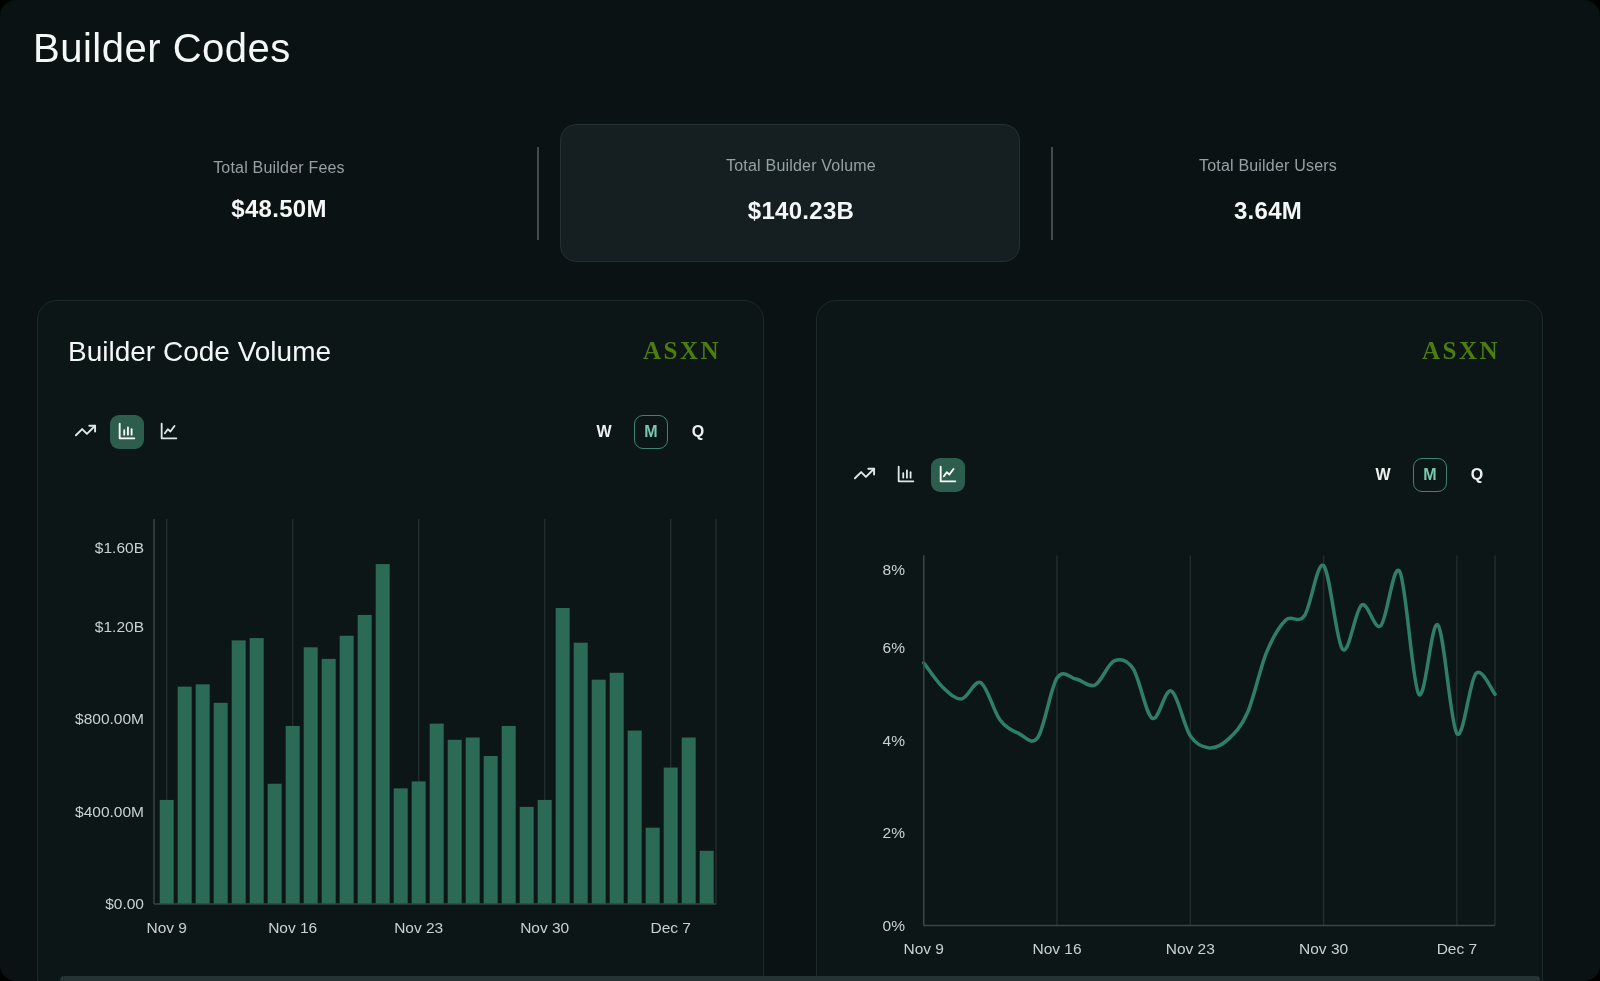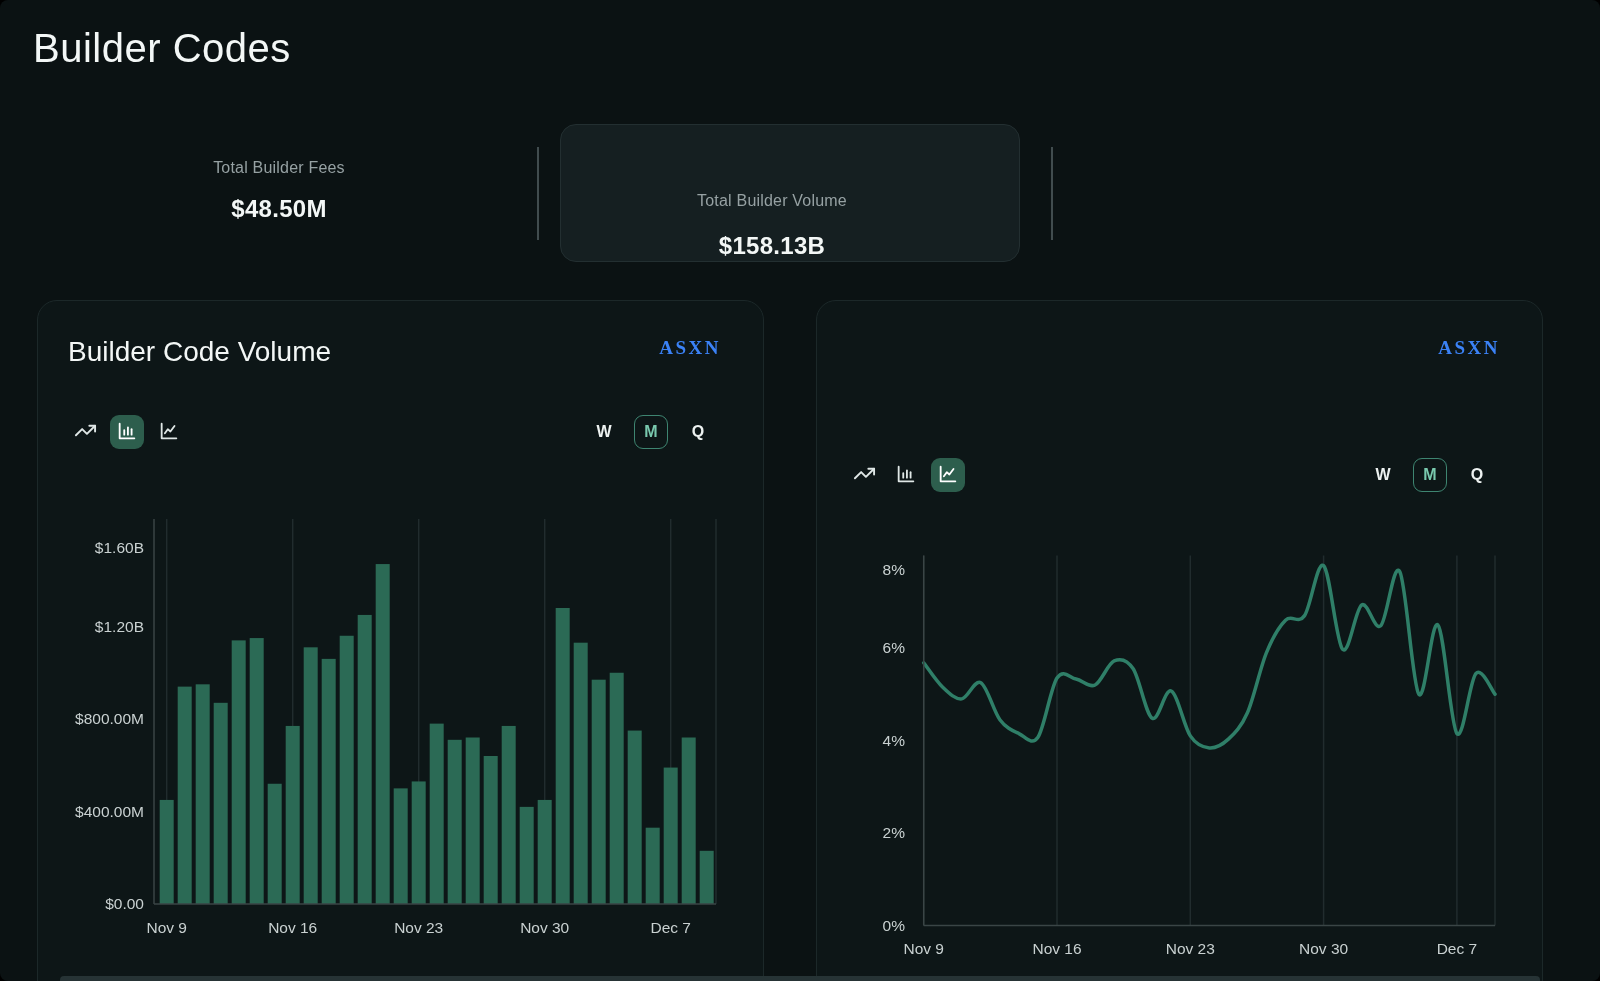--- a/index.html
+++ b/index.html
@@ -1,36 +1,36 @@
 <!DOCTYPE html>
 <html><head>
 <meta charset="utf-8">
 <style>
   html,body{margin:0;padding:0;background:#000;}
   body{width:1600px;height:981px;font-family:"Liberation Sans",sans-serif;}
-  .page{position:relative;width:1600px;height:981px;background:#0b1213;border-radius:8px;overflow:hidden;}
+  .page{position:relative;width:1600px;height:981px;background:#0b1213;border-radius:16px;overflow:hidden;}
   .page-title{position:absolute;left:33px;top:26px;font-size:40px;font-weight:500;color:#f3f7f6;letter-spacing:.5px;}
 
   
   .stats{position:absolute;left:0;top:122px;width:1600px;height:138px;}
   .stat{position:absolute;top:0;height:138px;display:flex;flex-direction:column;align-items:center;justify-content:center;gap:22px;cursor:pointer;}
   .stat .lbl{font-size:16px;color:#96a1a3;letter-spacing:.2px;}
   .stat .val{font-size:24px;font-weight:700;color:#f3f7f6;letter-spacing:.3px;}
   .stat-card{position:absolute;left:560px;top:2px;width:458px;height:136px;background:#151f21;border:1px solid #232f31;border-radius:16px;}
   .stat.fees{left:59px;width:440px;gap:18px;}
-  .stat.volume{left:543px;width:458px;justify-content:flex-end;}
+  .stat.volume{left:572px;width:458px;}
   .stat.users{left:1048px;width:440px;}
   .divider{position:absolute;top:25px;width:1.5px;height:93px;background:#414c4e;}
   .divider.d1{left:537px;} .divider.d2{left:1051px;}
 
   
   .panel{position:absolute;top:300px;width:727px;height:700px;background:#0d1617;border:1px solid #1c2829;border-radius:20px;box-sizing:border-box;}
   .panel.left{left:37px;} .panel.right{left:816px;}
   .panel-title{position:absolute;left:30px;top:30px;font-size:28px;font-weight:500;color:#f3f7f6;line-height:42px;max-width:560px;}
-  .watermark{position:absolute;right:42px;top:36px;font-family:"Liberation Serif",serif;font-size:19px;font-weight:600;letter-spacing:2.5px;color:#3b82f6;}
+  .watermark{position:absolute;right:42px;top:36px;font-family:"Liberation Serif",serif;font-size:25px;font-weight:600;letter-spacing:2.5px;color:#4d7c0f;}
   .toolbar{position:absolute;left:30px;right:30px;height:34px;display:flex;align-items:center;}
   .toolbar.t-left{top:114px;} .toolbar.t-right{top:157px;}
   .icon-btn{width:34px;height:34px;border-radius:9px;display:flex;align-items:center;justify-content:center;color:#dfe7e6;margin-right:8px;cursor:pointer;background:transparent;border:none;padding:0;}
   .icon-btn.selected{background:#2d5e4d;color:#fff;}
   .periods{position:absolute;right:18px;display:flex;align-items:center;gap:13px;}
   .period-btn{width:34px;height:34px;display:flex;align-items:center;justify-content:center;font-size:16px;font-weight:600;color:#edf2f1;background:transparent;border:none;border-radius:9px;cursor:pointer;font-family:"Liberation Sans",sans-serif;}
   .period-btn.selected{border:1.5px solid #3e8571;color:#79c9ae;}
   .chart{position:absolute;left:0;top:0;pointer-events:none;}
   .bottom-band{position:absolute;left:60px;top:976px;width:1480px;height:6px;background:#263335;border-radius:4px 4px 0 0;z-index:9;}
 </style>
@@ -44,21 +44,25 @@
   <div class="stats">
     <div class="stat-card"></div>
     <div class="divider d1"></div>
     <div class="divider d2"></div>
     <div class="stat fees">
       <div class="lbl">Total Builder Fees</div>
       <div class="val">$48.50M</div>
     </div>
     <div class="stat volume">
       <div class="lbl">Total Builder Volume</div>
-      <div class="val">$158.13B</div>
+      <div class="val">$140.23B</div>
+    </div>
+    <div class="stat users">
+      <div class="lbl">Total Builder Users</div>
+      <div class="val">3.64M</div>
     </div>
   </div>
 
   <div class="panel left">
     <div class="panel-title">Builder Code Volume</div>
     <div class="watermark">ASXN</div>
     <div class="toolbar t-left">
       <button class="icon-btn">
         <span>
           <svg width="23" height="23" viewBox="0 0 24 24" fill="none" stroke="currentColor" stroke-width="2" stroke-linecap="round" stroke-linejoin="round">

